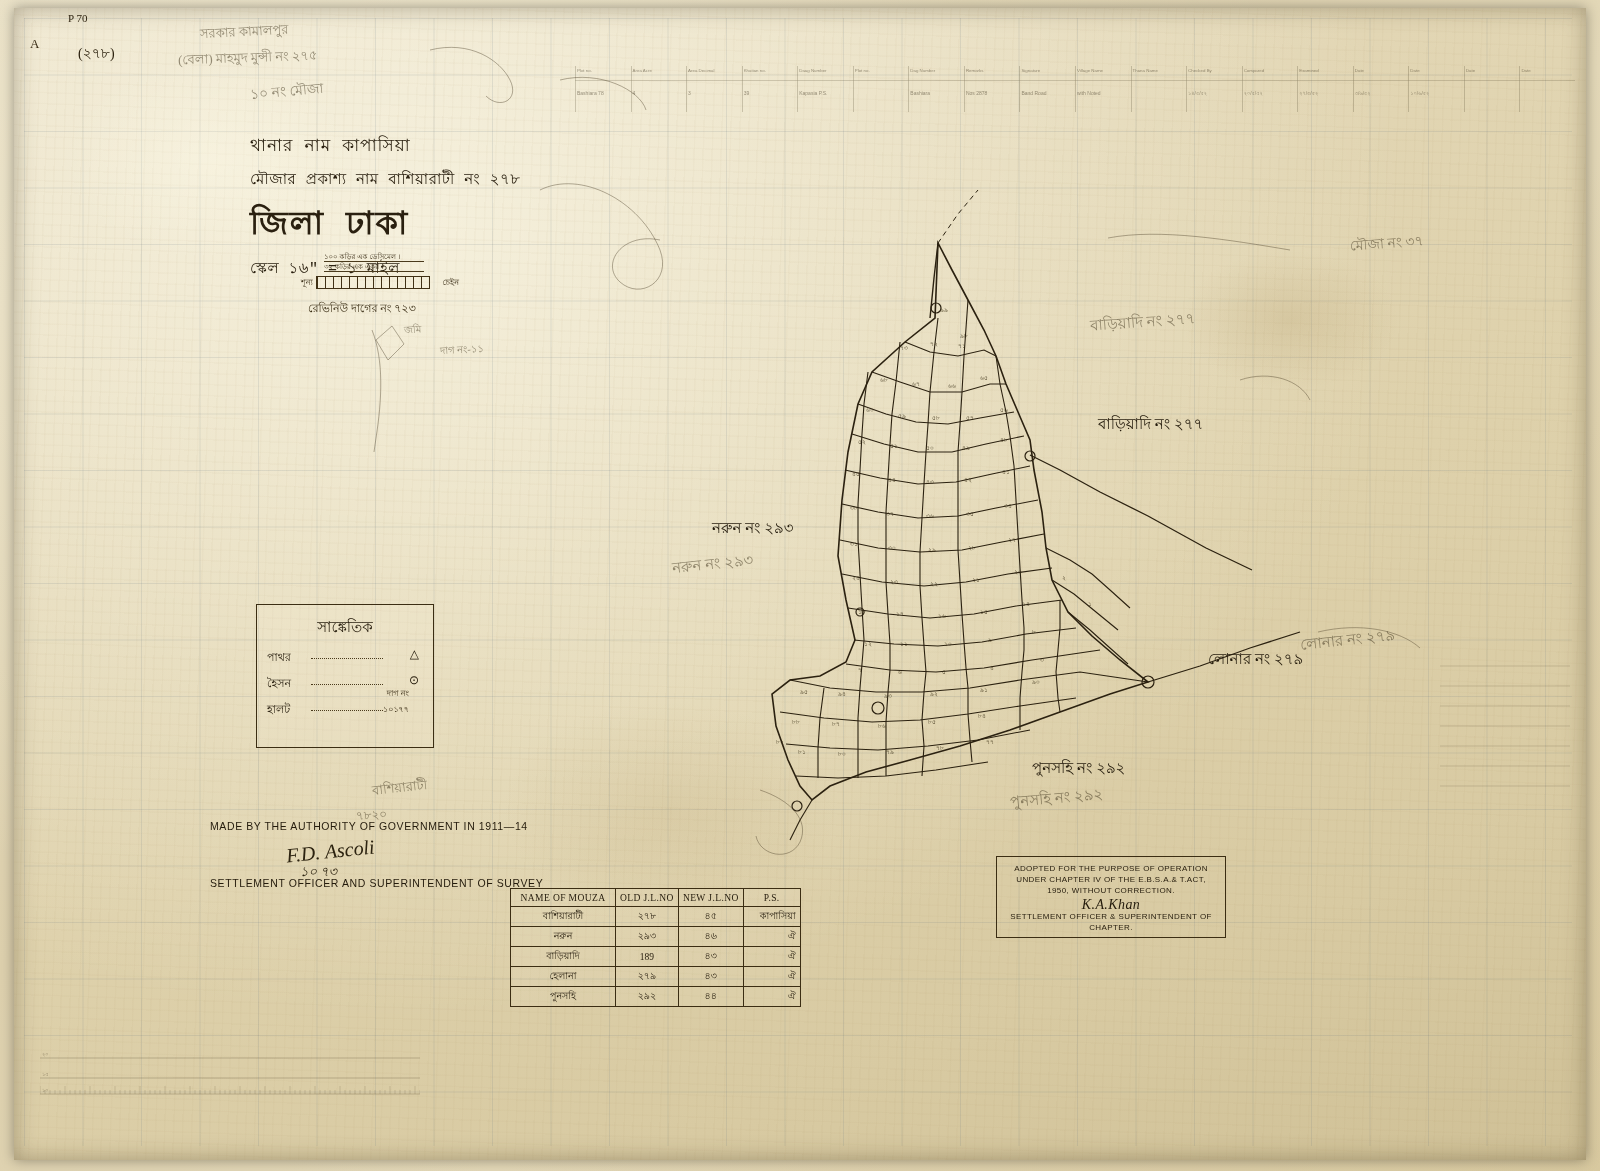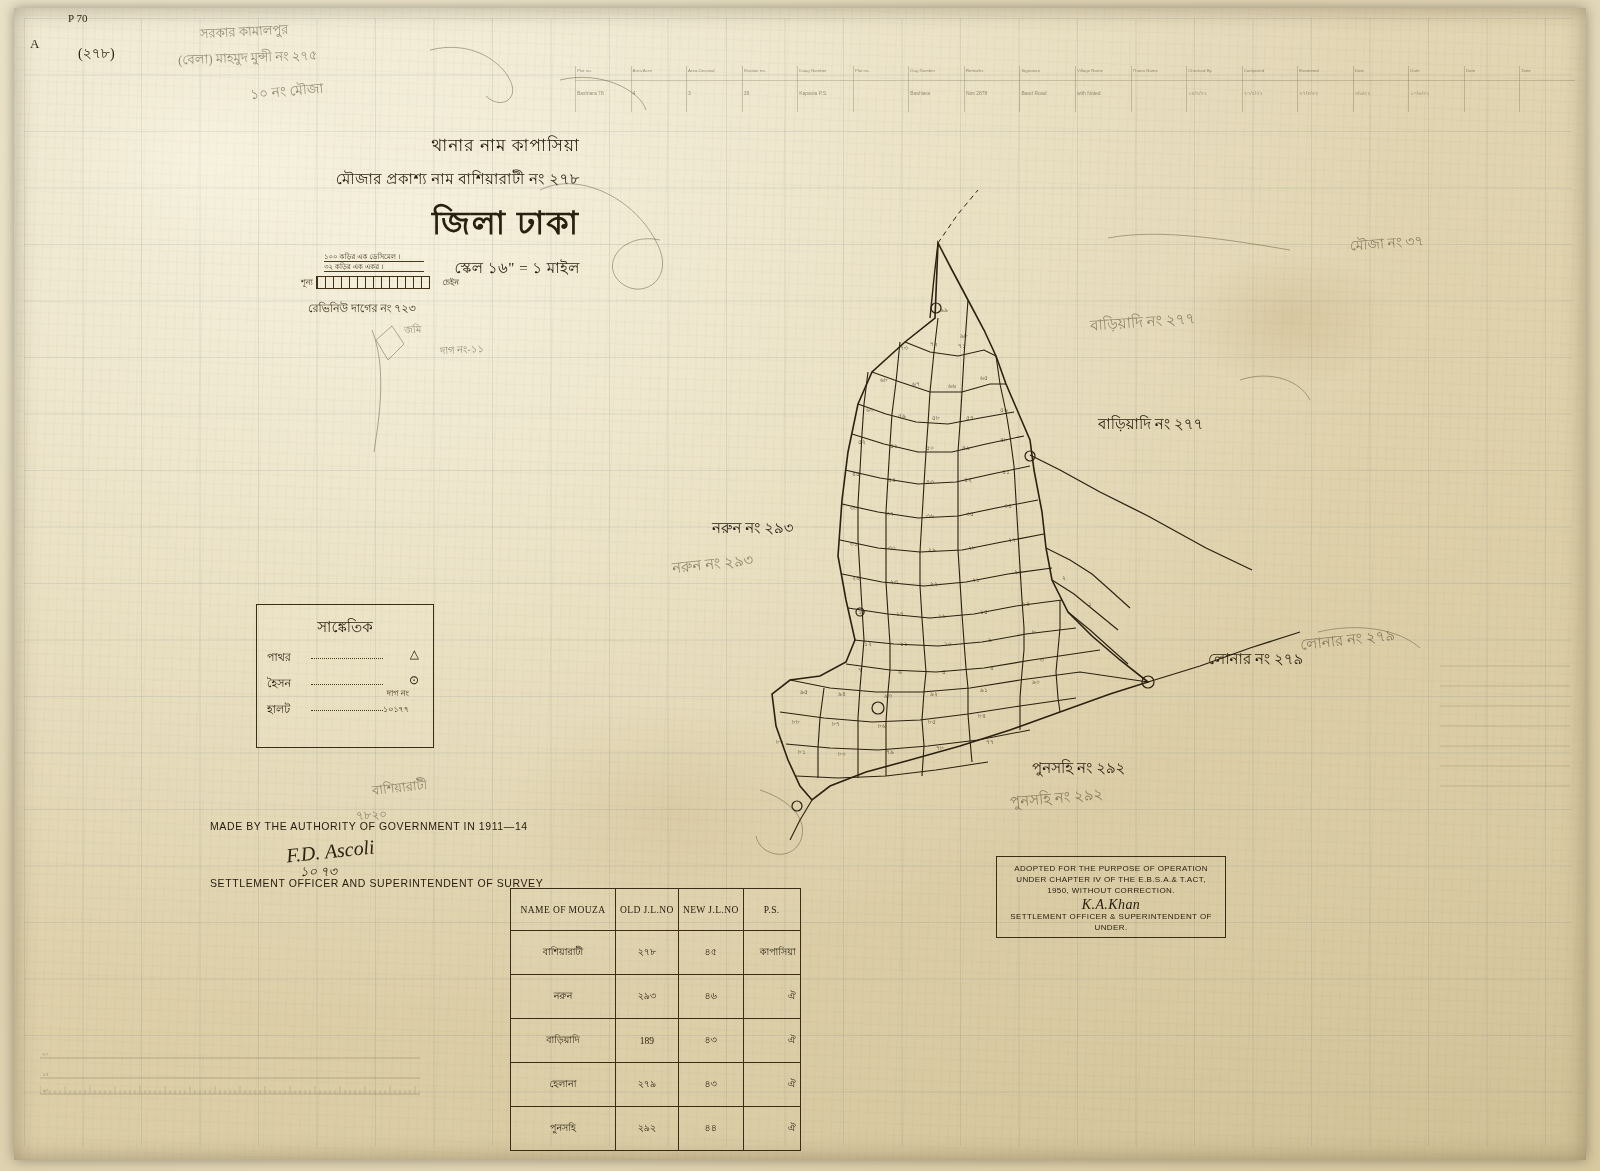--- a/index.html
+++ b/index.html
@@ -60,22 +60,22 @@
   .stain {
     position:absolute;
     border-radius: 50%;
     pointer-events:none;
   }
 
   
   .hdr {
     position: absolute;
     color: #2a2010;
-    text-align: right;
-    font-family: Liberation Serif, serif;
+    text-align: left;
+    font-family: Liberation Mono, monospace;
   }
   #title-block { left: 250px; top: 132px; width: 330px; }
   .t-row { white-space: nowrap; }
   .t-thana { font-size: 17px; letter-spacing: 1px; margin-bottom: 7px; }
   .t-mouza { font-size: 15px; letter-spacing: 0.5px; margin-bottom: 6px; }
   .t-district { font-size: 32px; font-weight: bold; letter-spacing: 2px; margin: 4px 0 4px 0; }
   .t-scale { font-size: 15px; letter-spacing: 0.5px; }
 
   
   #scale-bar { position:absolute; left: 300px; top: 252px; width: 160px; }
@@ -118,21 +118,21 @@
   #mouza-table {
     position:absolute; left:510px; top:888px;
     border-collapse: collapse;
     font-family:"Liberation Serif", serif;
     color:#241b0c;
     background: rgba(255,252,235,0.06);
   }
   #mouza-table th, #mouza-table td {
     border:1px solid #3b2d13;
     font-size: 9.5px;
-    padding: 14px 4px;
+    padding: 2px 4px;
     text-align:center;
     height: 13px;
   }
   #mouza-table th { font-weight:normal; letter-spacing:0.4px; }
   #mouza-table td.name { text-align:center; min-width:96px;}
   #mouza-table td.jl { min-width:52px;}
   #mouza-table td.ps { min-width:48px;text-align:right;}
 
   
   #adoption {
@@ -374,21 +374,21 @@
       </tr>
     </tbody>
   </table>
 
   <div id="adoption">
     <div>ADOPTED FOR THE PURPOSE OF OPERATION</div>
     <div>UNDER CHAPTER IV OF THE E.B.S.A.&amp; T.ACT,</div>
     <div>1950, WITHOUT CORRECTION.</div>
     <div class="sig">K.A.Khan</div>
     <div>SETTLEMENT OFFICER &amp; SUPERINTENDENT OF</div>
-    <div>UNDER.</div>
+    <div>CHAPTER.</div>
   </div>
 
   <svg class="mapsvg" width="1600" height="1171">
     <g stroke="#2b2110" fill="none" stroke-width="1.1">
 
       <path d="M938 243 L935 318 L905 342 L872 372 L858 404 L848 452 L842 500 L838 556 L846 600 L855 640 L846 662 L820 676 L790 680 L772 694 L776 726 L788 760 L800 786 L812 800
                L830 786 L866 772 L910 760 L960 746 L1010 730 L1060 712 L1110 694 L1148 682 L1120 660 L1092 636 L1068 612 L1052 580 L1046 548 L1042 512 L1034 470 L1030 440
                L1018 412 L1006 384 L996 356 L984 330 L968 300 L952 270 Z" stroke-width="1.6"></path>
 
       <path d="M905 342 L930 352 L958 356 L984 350 L996 356"></path>

